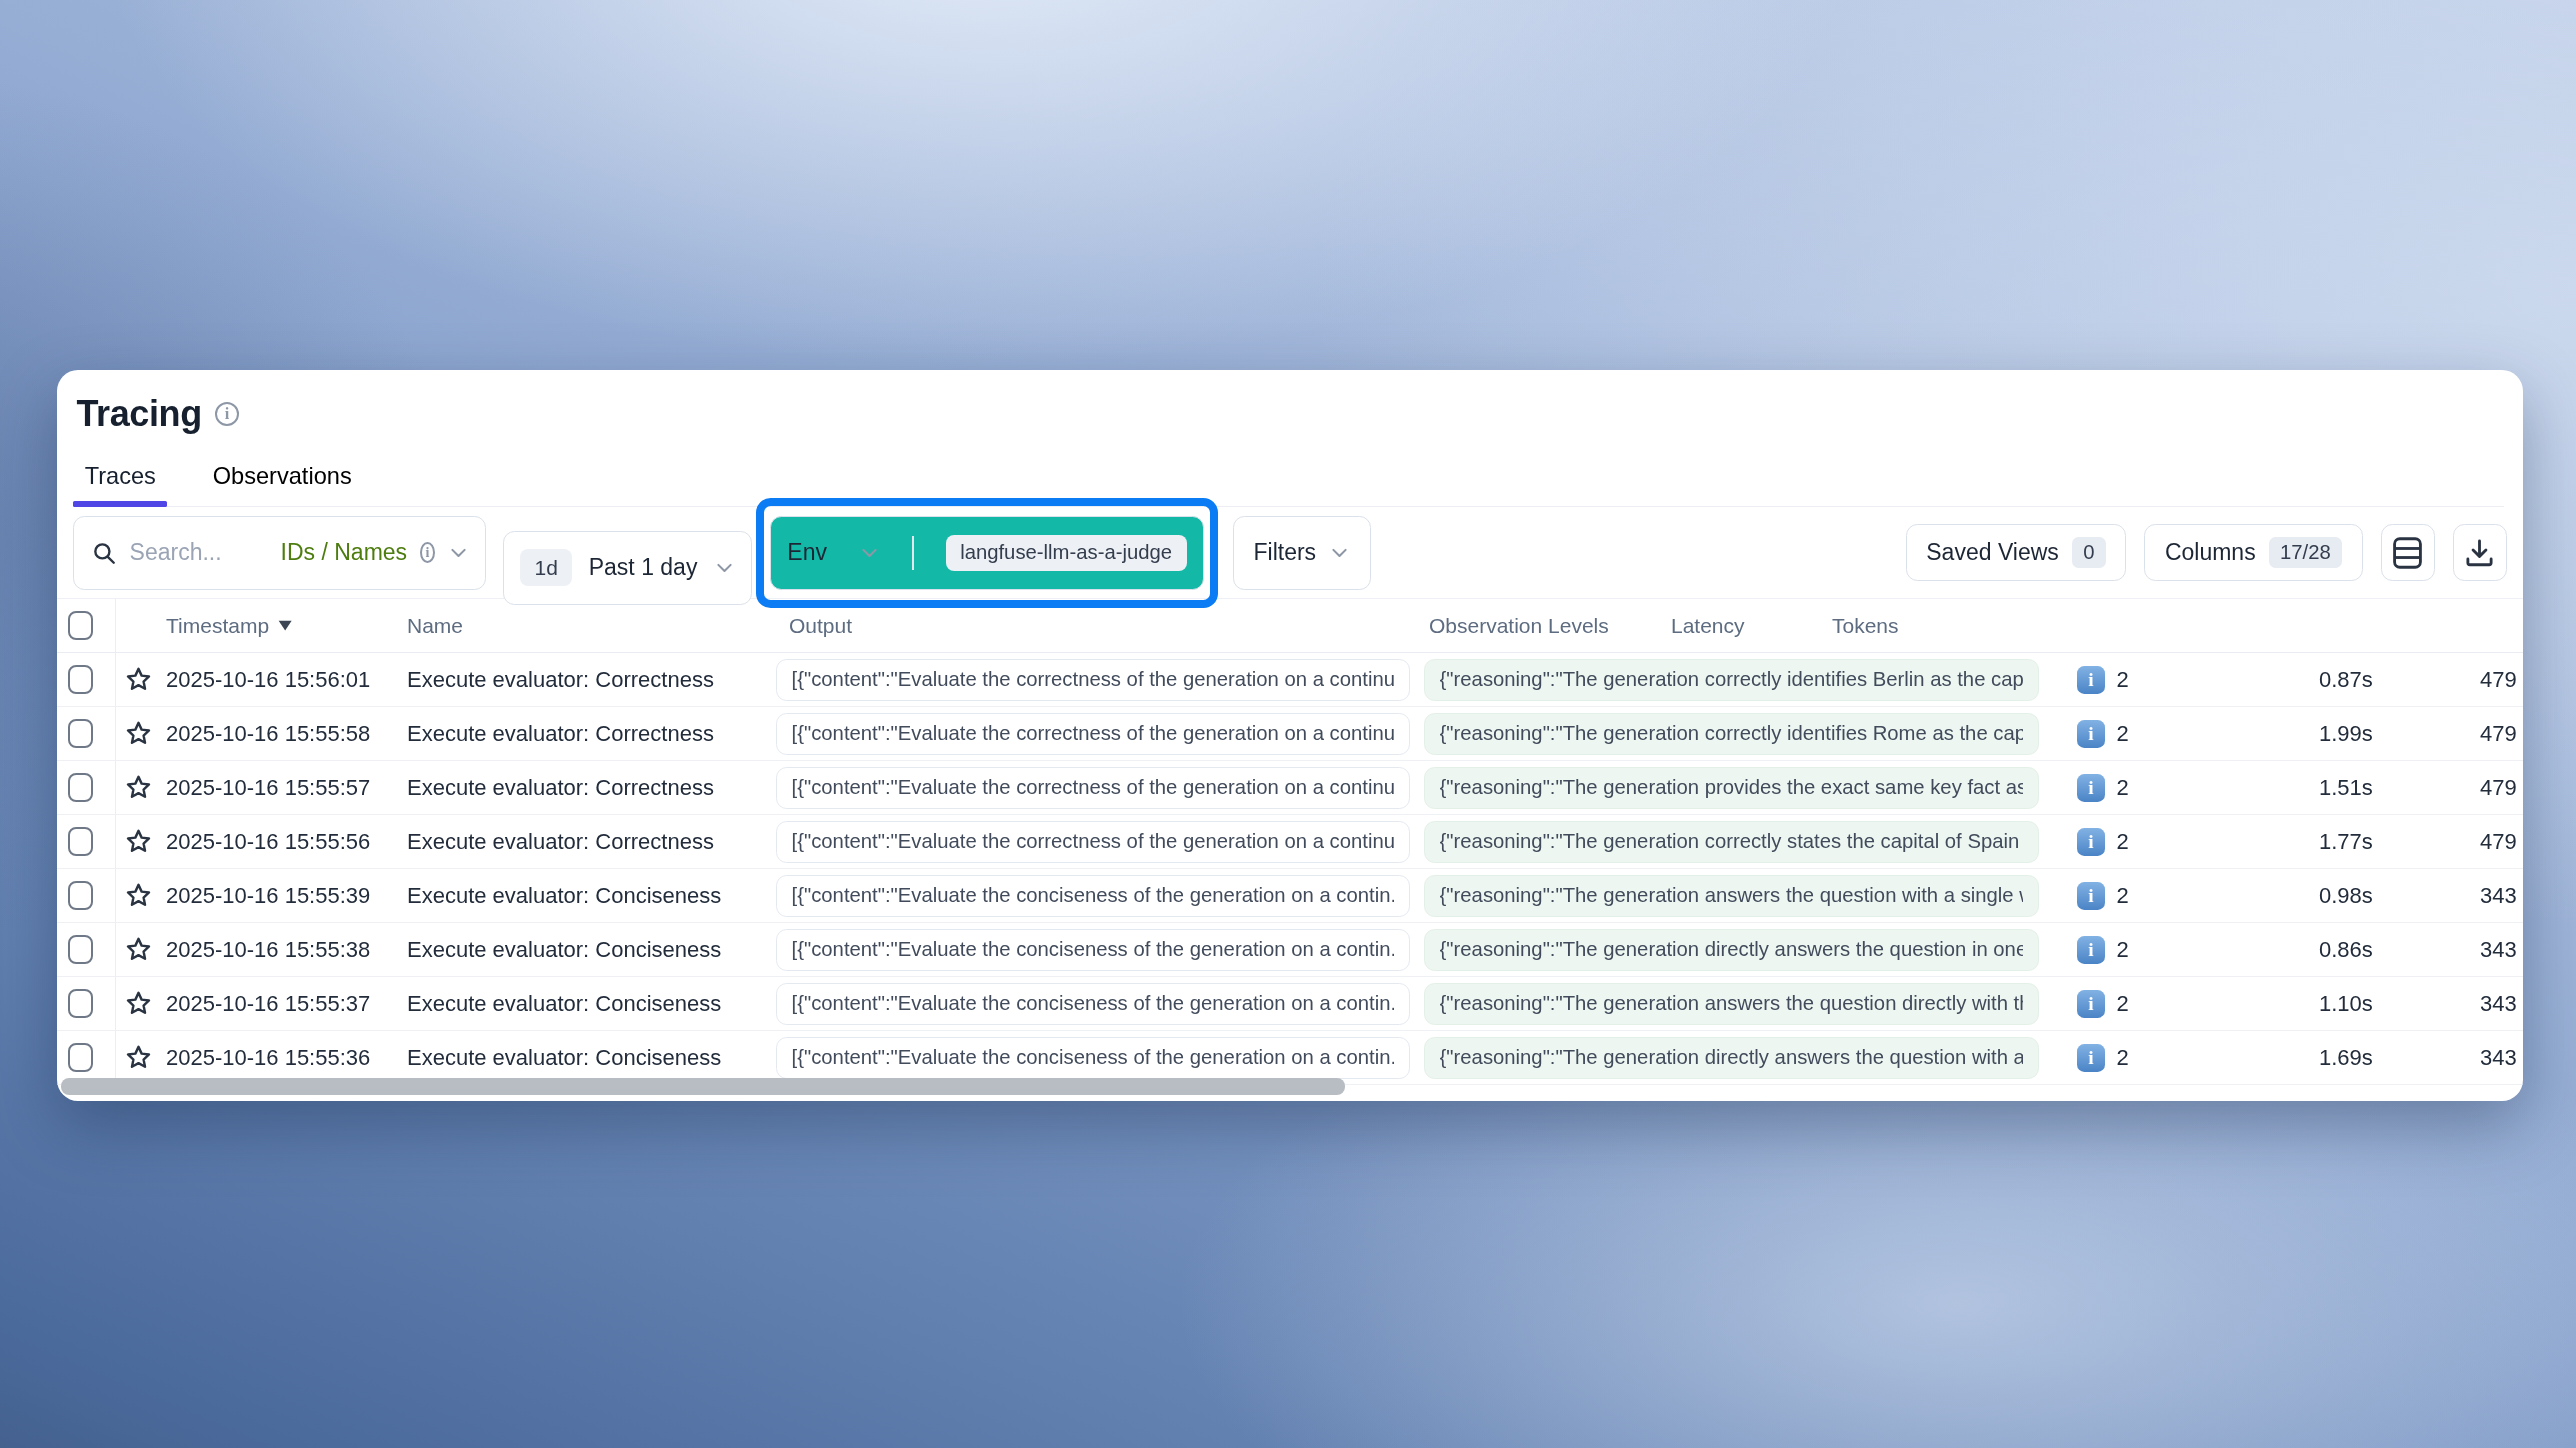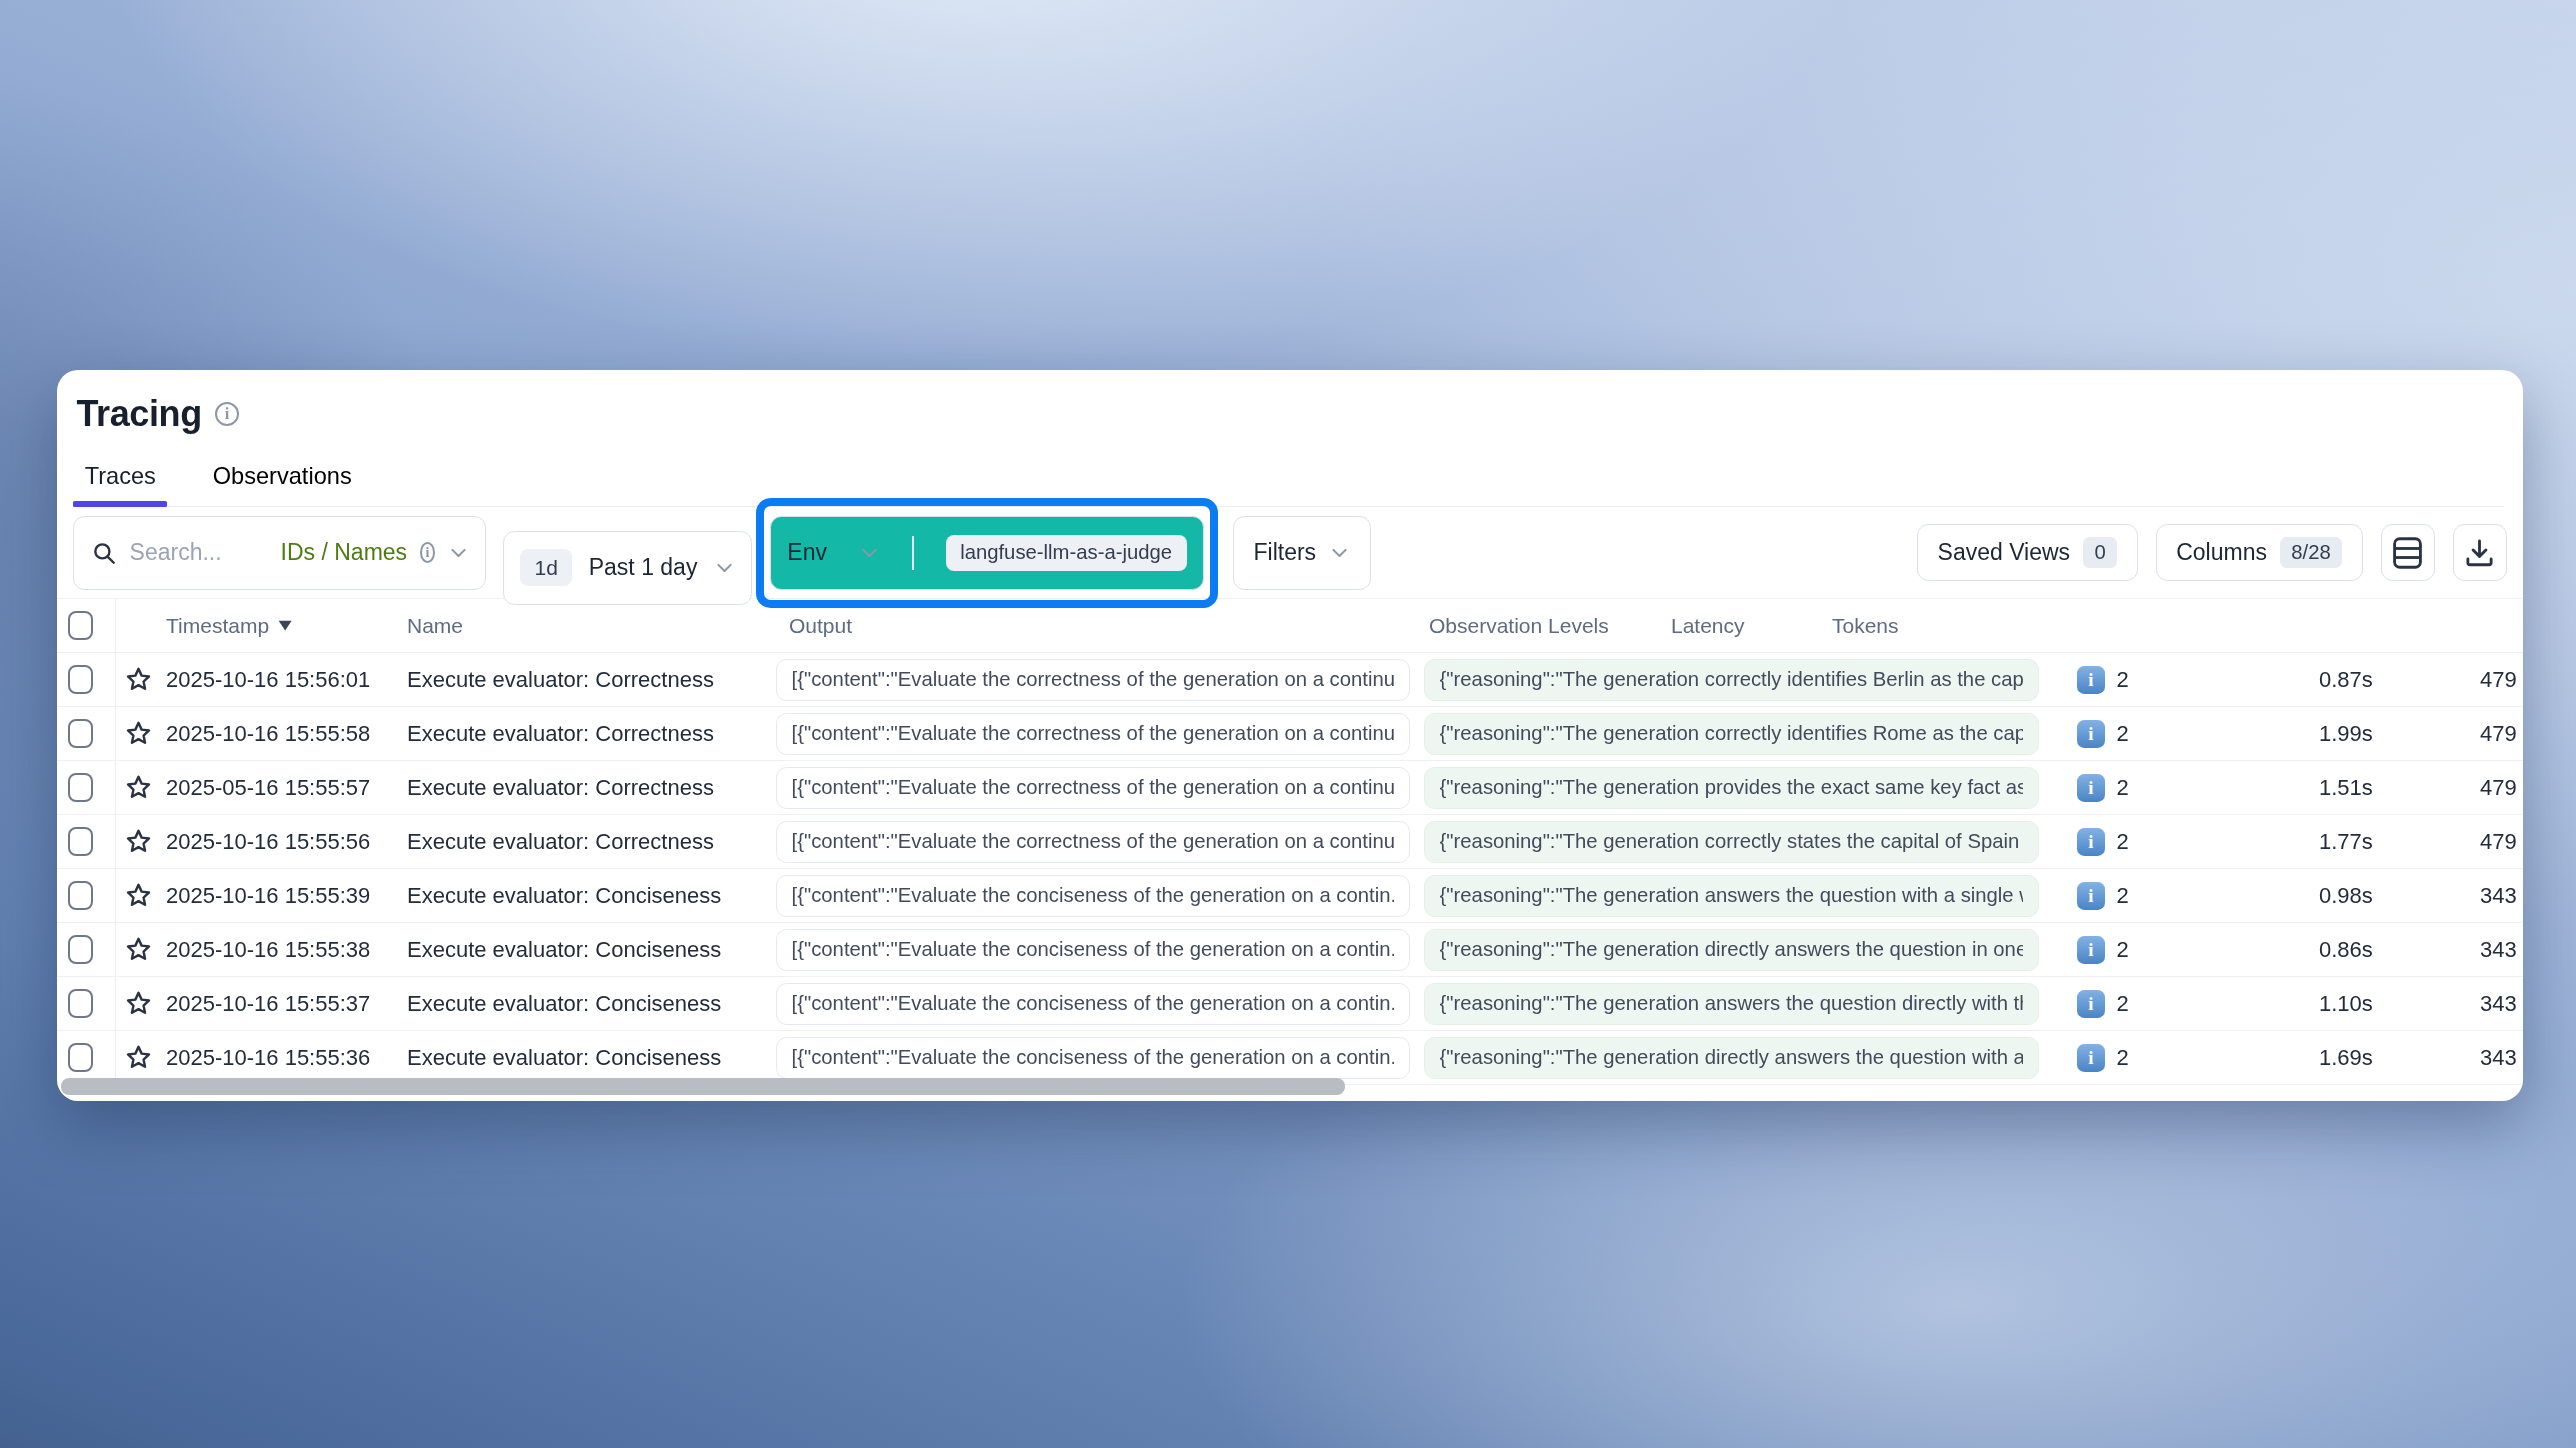--- a/index.html
+++ b/index.html
@@ -152,21 +152,21 @@
 
     <div class="spacer"></div>
 
     <div class="btn saved-views">
       <span class="btn-label">Saved Views</span>
       <span class="count-badge">0</span>
     </div>
 
     <div class="btn columns-btn">
       <span class="btn-label">Columns</span>
-      <span class="count-badge">8/28</span>
+      <span class="count-badge">17/28</span>
     </div>
 
     <div class="btn icon-btn">
       <svg width="31" height="34" viewBox="0 0 24 26" fill="none" stroke="#2a3342" stroke-width="2.2">
           <rect x="2" y="2" width="20" height="22" rx="4"></rect>
           <line x1="2" y1="9.5" x2="22" y2="9.5"></line>
           <line x1="2" y1="16.5" x2="22" y2="16.5"></line>
         </svg>
     </div>
 
@@ -258,21 +258,21 @@
 
   <div class="row">
     <div class="col c-check">
             <span class="checkbox"></span>
           </div>
     <div class="col c-star">
       <svg width="29" height="29" viewBox="0 0 24 24" fill="none" stroke="#2a3342" stroke-width="2" stroke-linejoin="round">
               <path d="M12 3.2 l2.6 5.6 6.1 0.7 -4.5 4.2 1.2 6 -5.4-3 -5.4 3 1.2-6 -4.5-4.2 6.1-0.7 z"></path>
             </svg>
     </div>
-    <div class="col c-ts">2025-05-16 15:55:57</div>
+    <div class="col c-ts">2025-10-16 15:55:57</div>
     <div class="col c-name">Execute evaluator: Correctness</div>
     <div class="col c-input">
             <div class="chip input-chip">
               <span>[{"content":"Evaluate the correctness of the generation on a continu...</span>
             </div>
           </div>
     <div class="col c-output">
             <div class="chip output-chip">
               <span>{"reasoning":"The generation provides the exact same key fact as th...</span>
             </div>

